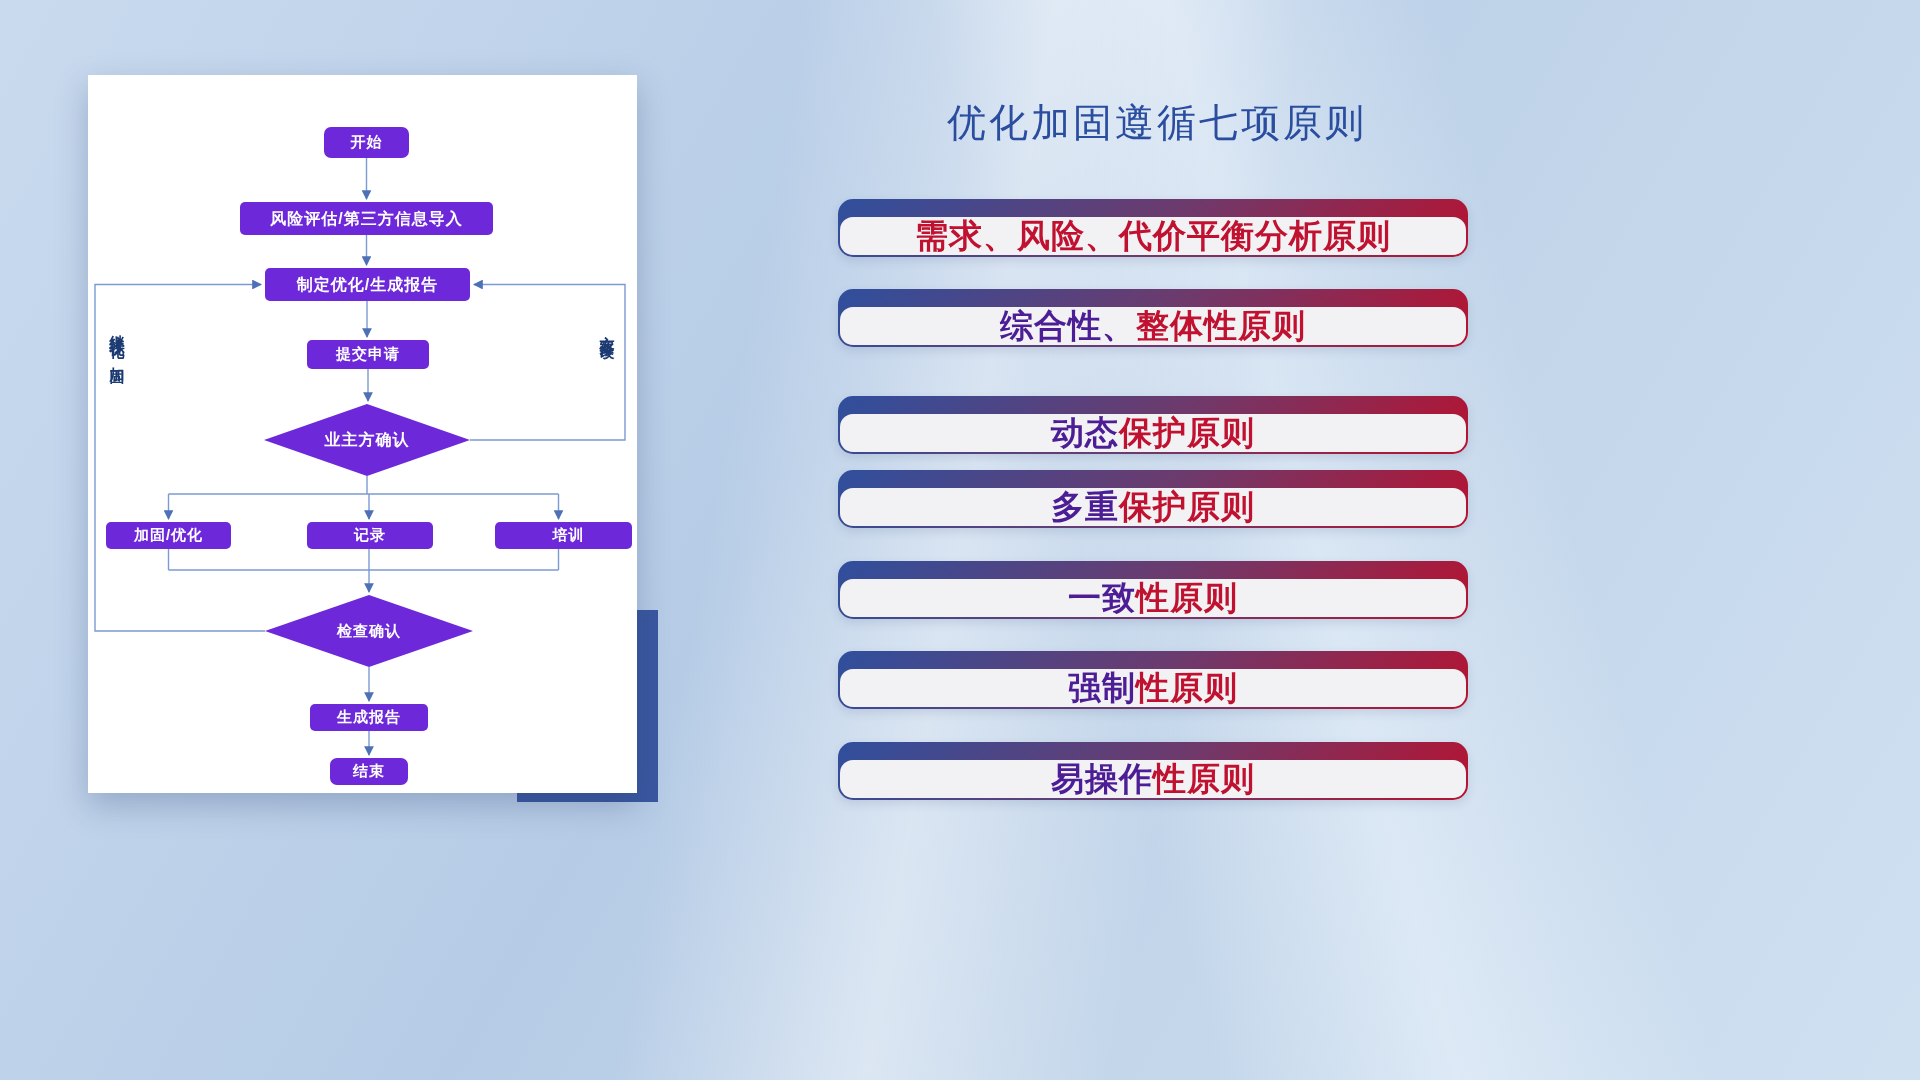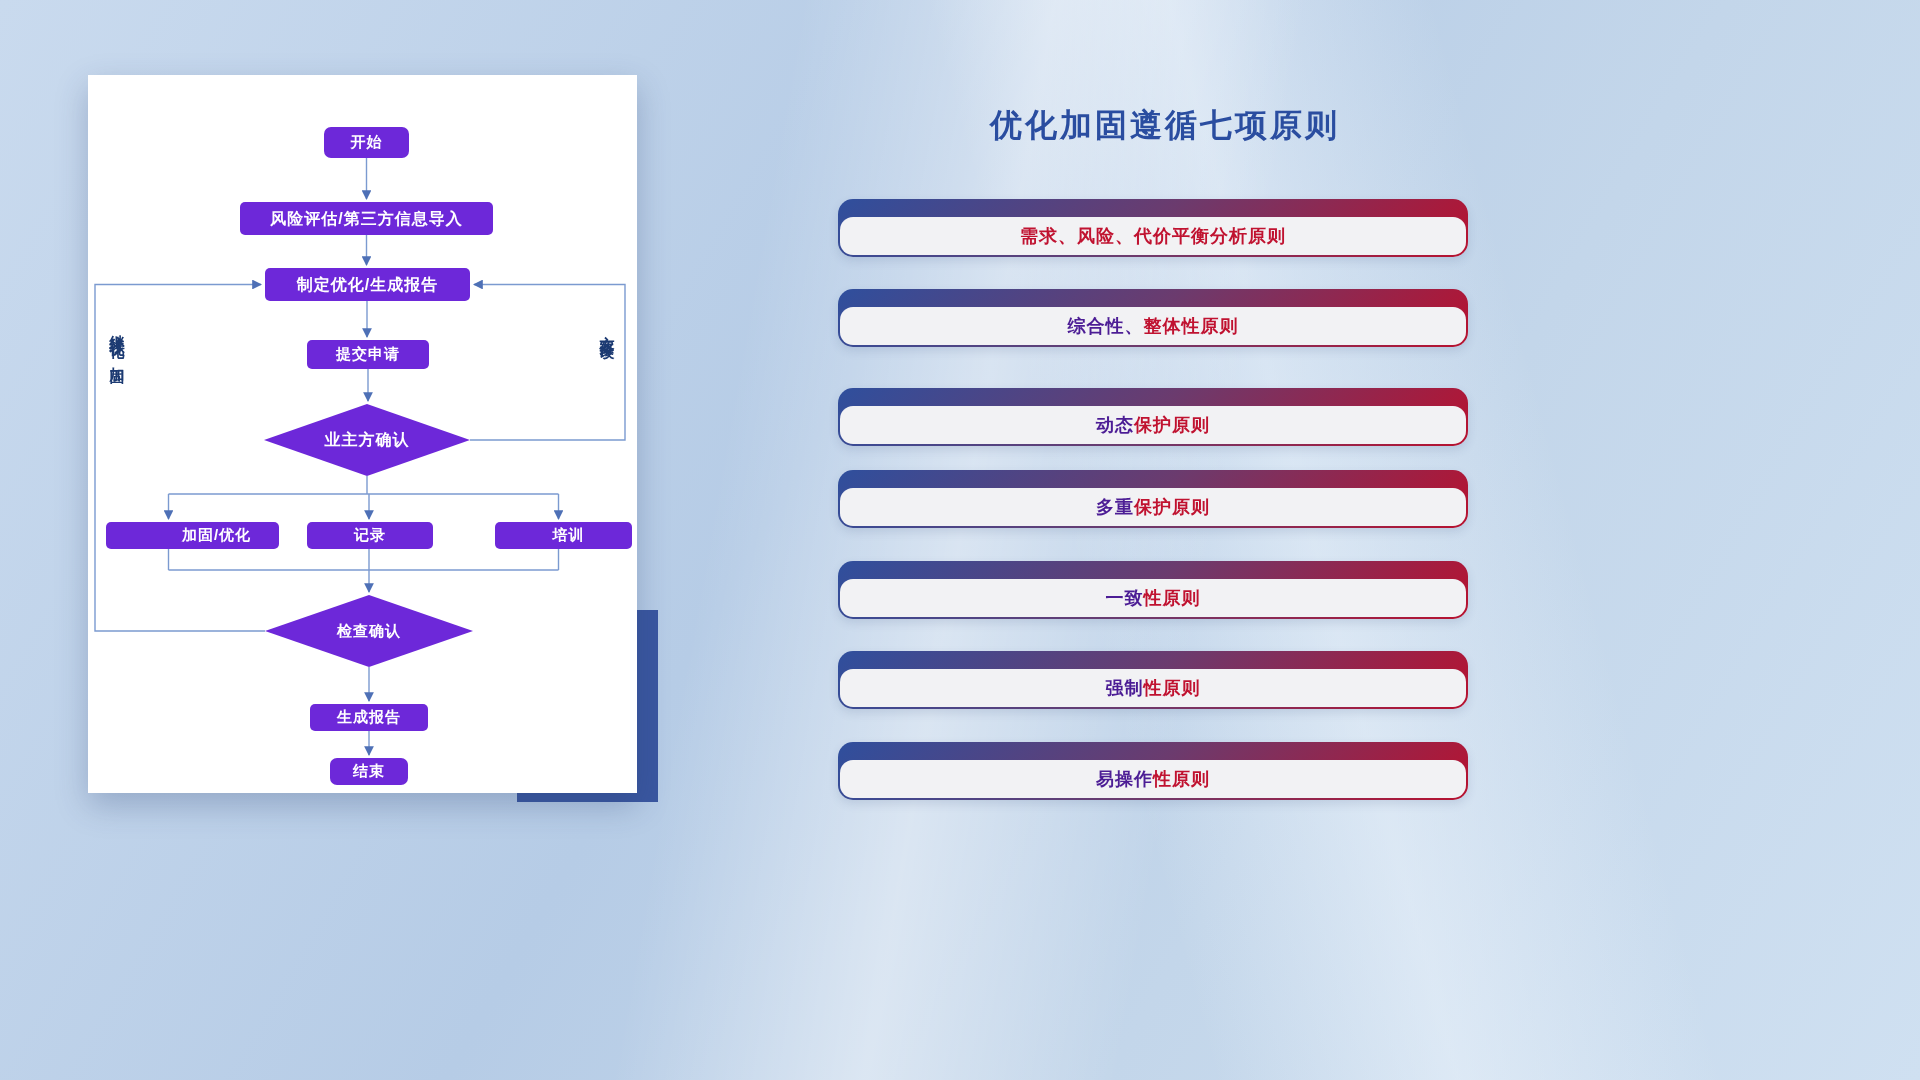--- a/index.html
+++ b/index.html
@@ -17,28 +17,28 @@
     box-shadow:0 12px 30px rgba(40,60,110,.28);z-index:2;}
   .connectors{position:absolute;left:0;top:0;width:549px;height:718px;}
   .n{position:absolute;display:flex;align-items:center;justify-content:center;
      background:#6d28d9;color:#ffffff;font-weight:700;font-size:15px;letter-spacing:1px;
      border-radius:5px;text-align:center;line-height:1.1;}
   .diamond{border-radius:0;clip-path:polygon(50% 0,100% 50%,50% 100%,0 50%);}
   .vlabel{position:absolute;writing-mode:vertical-rl;text-orientation:upright;
      font-weight:700;color:#1c3a72;font-size:15px;letter-spacing:3px;line-height:1;}
   
   .right-panel{position:absolute;left:838px;top:0;width:630px;height:1080px;z-index:2;}
-  .slide-title{position:absolute;top:92px;left:0;width:100%;margin:12px;text-align:center;
-     font-size:32px;font-weight:700;letter-spacing:3px;color:#2a4da0;}
+  .slide-title{position:absolute;top:92px;left:0;width:100%;margin:4px;text-align:center;
+     font-size:39px;font-weight:400;letter-spacing:3px;color:#2a4da0;}
   .pill{position:absolute;left:0;width:630px;height:58px;border-radius:15px;padding:0;
      background:linear-gradient(135deg,#2f4f9d 0%,#6b3b6e 50%,#b8122f 100%);
      box-shadow:0 4px 10px rgba(60,80,130,.15);box-sizing:border-box;}
   .pill-inner{position:absolute;left:2px;top:2px;right:2px;bottom:2px;border-radius:13px;
      background:#f2f2f4;display:flex;align-items:center;justify-content:center;
-     font-size:18px;font-weight:600;letter-spacing:1px;margin-top:16px;}
+     font-size:33px;font-weight:600;letter-spacing:1px;margin-top:16px;}
   .p-blue{color:#4c1d95;}
   .p-red{color:#c01230;}
 </style>
 </head>
 <body>
 
 <div class="stage">
 
   <div class="accent-rect"></div>
 
@@ -74,21 +74,21 @@
     <div class="n" style="left:236px;top:52px;width:85px;height:31px;border-radius:7px;">开始</div>
 
     <div class="n" style="left:152px;top:127px;width:253px;height:33px;font-size:16px;">风险评估/第三方信息导入</div>
 
     <div class="n" style="left:177px;top:193px;width:205px;height:33px;font-size:16px;">制定优化/生成报告</div>
 
     <div class="n" style="left:219px;top:265px;width:122px;height:29px;">提交申请</div>
 
     <div class="n diamond" style="left:176px;top:329px;width:206px;height:72px;font-size:16px;">业主方确认</div>
 
-    <div class="n" style="left:18px;top:447px;width:125px;height:27px;padding-left:48px;">加固/优化</div>
+    <div class="n" style="left:18px;top:447px;width:125px;height:27px;">加固/优化</div>
 
     <div class="n" style="left:219px;top:447px;width:126px;height:27px;">记录</div>
 
     <div class="n" style="left:407px;top:447px;width:127px;height:27px;padding-left:10px;">培训</div>
 
     <div class="n diamond" style="left:177px;top:520px;width:208px;height:72px;">检查确认</div>
 
     <div class="n" style="left:222px;top:629px;width:118px;height:27px;">生成报告</div>
 
     <div class="n" style="left:242px;top:683px;width:78px;height:27px;border-radius:7px;">结束</div>
@@ -108,21 +108,21 @@
         </div>
     </div>
 
     <div class="pill" style="top:289px;">
       <div class="pill-inner">
           <span class="p-blue">综合性、</span>
           <span class="p-red">整体性原则</span>
         </div>
     </div>
 
-    <div class="pill" style="top:388px;">
+    <div class="pill" style="top:396px;">
       <div class="pill-inner">
           <span class="p-blue">动态</span>
           <span class="p-red">保护原则</span>
         </div>
     </div>
 
     <div class="pill" style="top:470px;">
       <div class="pill-inner">
           <span class="p-blue">多重</span>
           <span class="p-red">保护原则</span>

